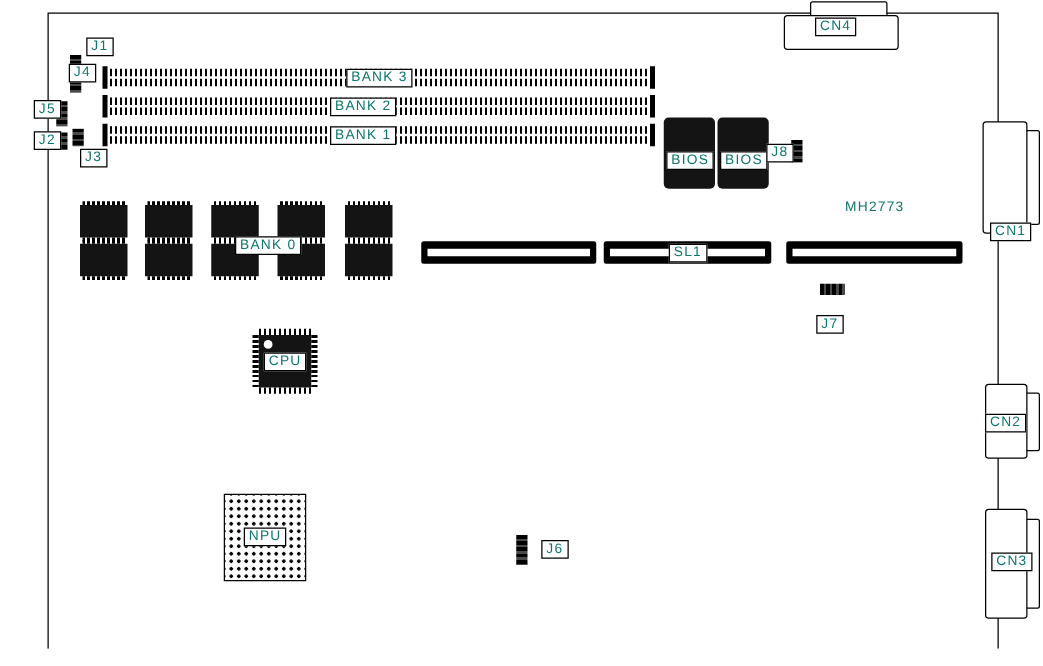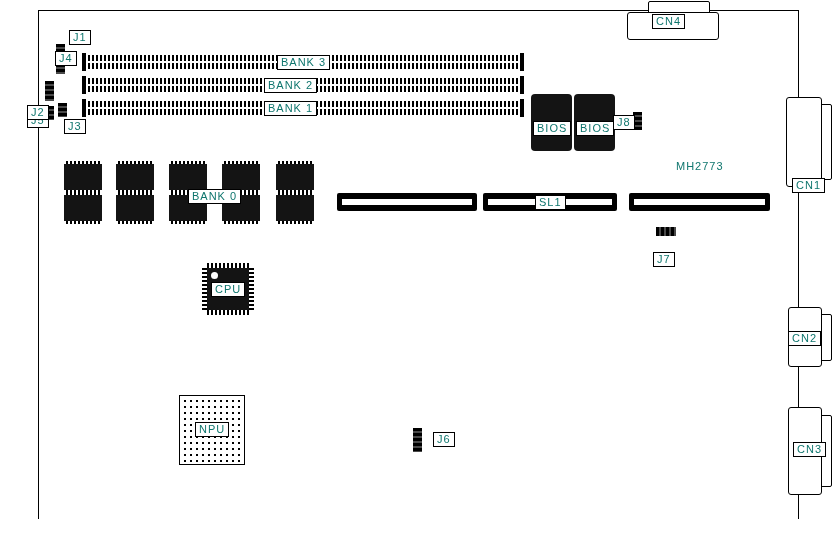--- a/index.html
+++ b/index.html
@@ -102,21 +102,21 @@
   <div class="lbl" style="left:248px;top:55px;margin-left:29px;">BANK 3</div>
   <div class="lbl" style="left:264px;top:78px;">BANK 2</div>
   <div class="lbl" style="left:264px;top:101px;text-align:center;">BANK 1</div>
 
   <div class="jmp-v" style="left:56px;top:44px;height:30px;"></div>
   <div class="jmp-v" style="left:45px;top:81px;height:20px;"></div>
   <div class="jmp-v" style="left:45px;top:106px;height:14px;"></div>
   <div class="jmp-v" style="left:58px;top:103px;height:14px;"></div>
   <div class="lbl" style="left:69px;top:30px;">J1</div>
   <div class="lbl" style="left:27px;top:51px;margin-left:28px;">J4</div>
-  <div class="lbl" style="left:27px;top:80px;margin-top:33px;">J5</div>
+  <div class="lbl" style="left:27px;top:80px;">J5</div>
   <div class="lbl" style="left:27px;top:105px;">J2</div>
   <div class="lbl" style="left:64px;top:119px;">J3</div>
 
   <div class="bios-chip" style="left:531px;top:94px;"></div>
   <div class="bios-chip" style="left:574px;top:94px;"></div>
   <div class="lbl" style="left:533px;top:121px;">BIOS</div>
   <div class="lbl" style="left:576px;top:121px;">BIOS</div>
 
   <div class="jmp-v" style="left:633px;top:112px;height:18px;"></div>
   <div class="lbl" style="left:613px;top:115px;">J8</div>

